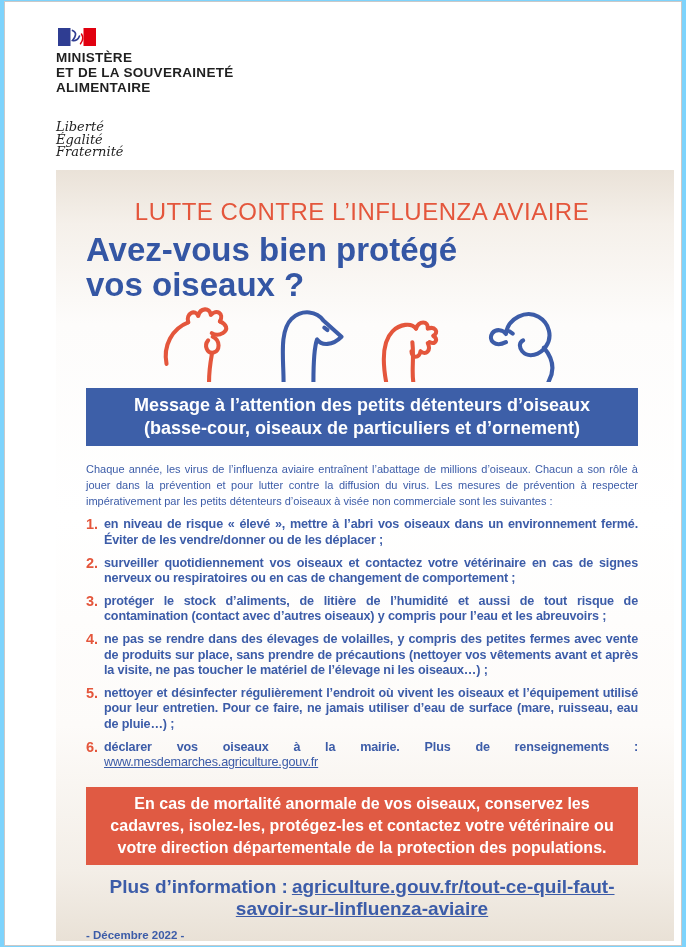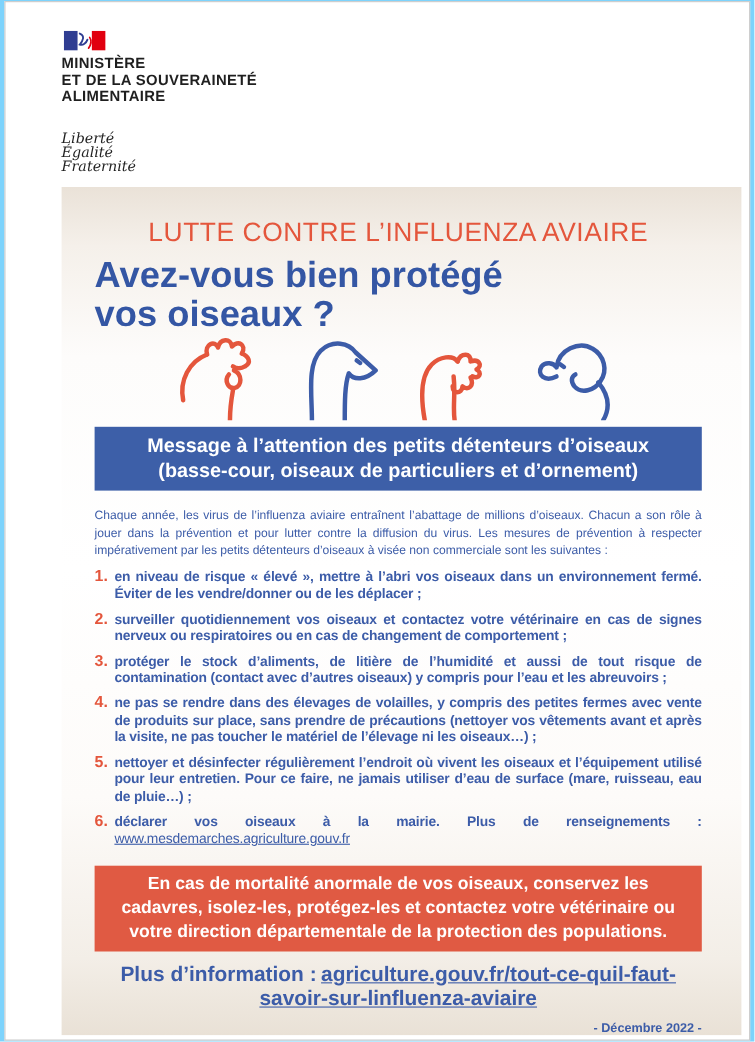--- a/index.html
+++ b/index.html
@@ -37,21 +37,21 @@
   .measure{display:flex;margin-bottom:7px;font-size:12.6px;line-height:15.6px;}
   .measure .num{flex:0 0 18px;color:var(--red);font-weight:bold;font-size:14.5px;}
   .measure .mtext{flex:1;color:var(--blue);font-weight:bold;text-align:justify;
                   letter-spacing:-.15px;}
   .mlink{color:var(--blue);text-decoration:underline;font-weight:normal;}
   .alert{margin-top:16px;background:var(--alertred);color:#fff;font-weight:bold;
          font-size:16px;line-height:22px;text-align:center;padding:6px 24px;}
   .more-info{margin:11px 0 0;text-align:center;color:var(--blue);font-size:19px;font-weight:bold;}
   .more-info strong{margin-right:4px;}
   .flink{color:var(--blue);text-decoration:underline;}
-  .date{margin:9px 0 0;text-align:right;color:var(--blue);font-weight:bold;
+  .date{margin:9px 0 0;text-align:left;color:var(--blue);font-weight:bold;
         font-size:11.5px;}
 </style>
 </head>
 <body>
 
 <div class="page">
   <div class="frame">
 
     <header class="gov">
       <svg class="flag" width="38" height="18" viewBox="0 0 38 18">

